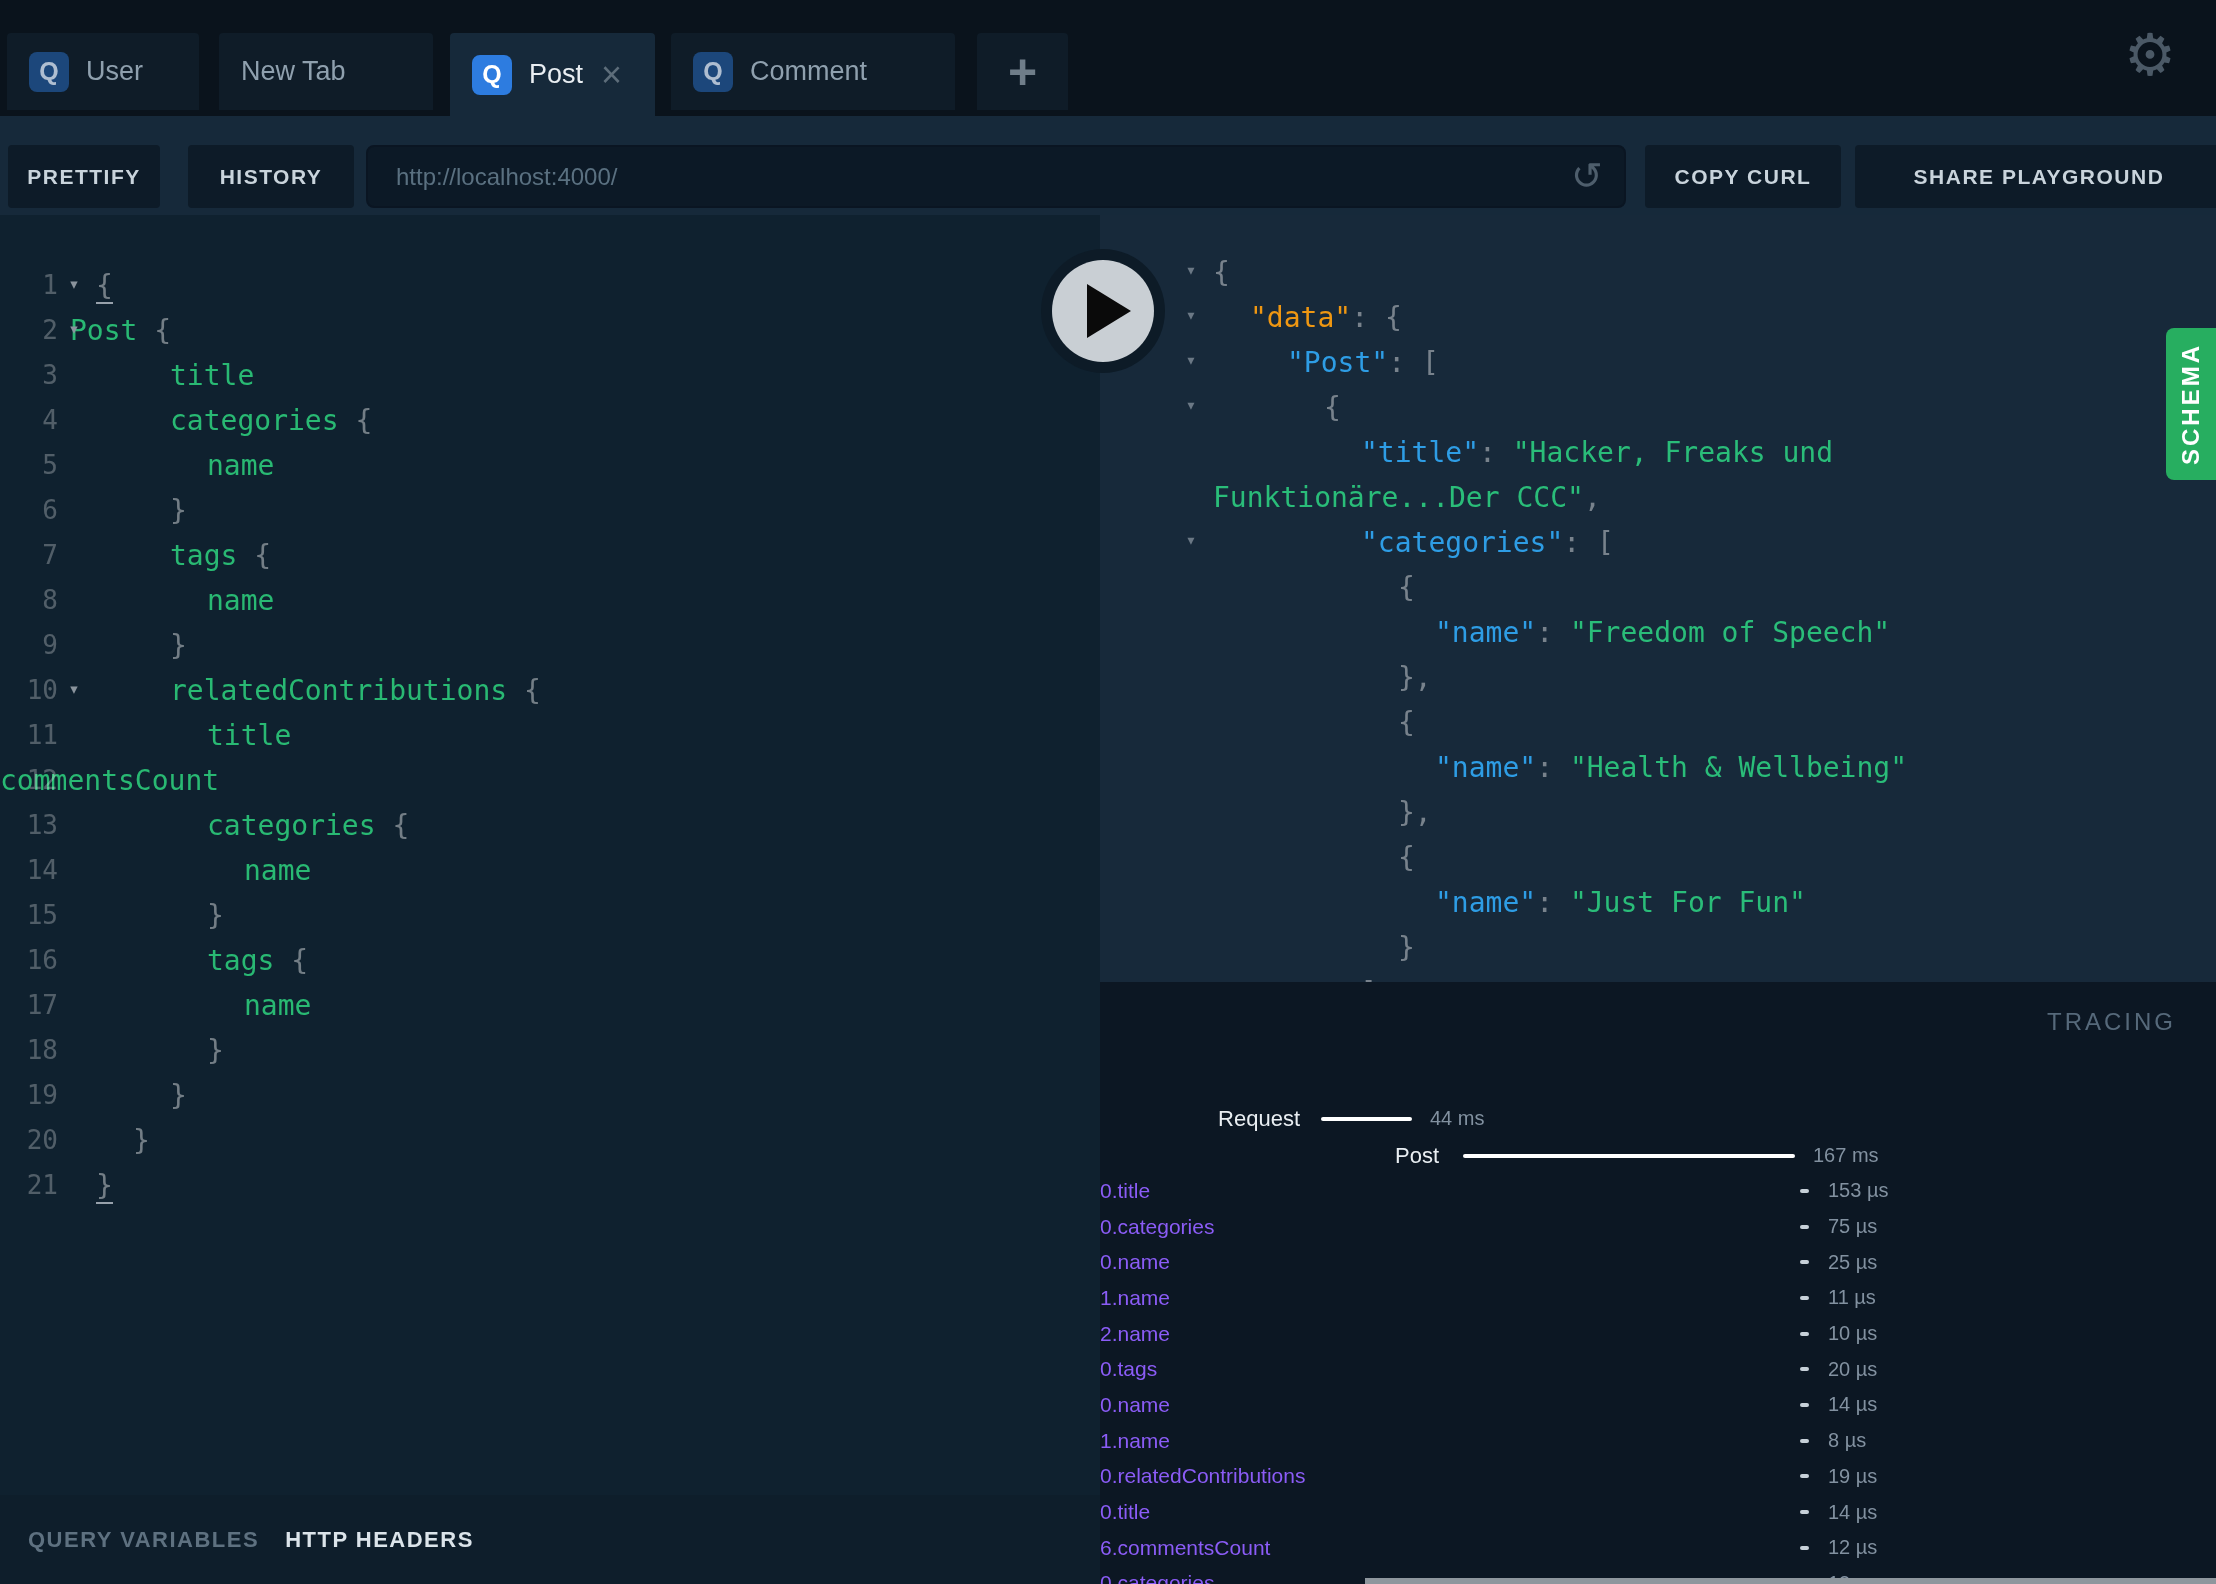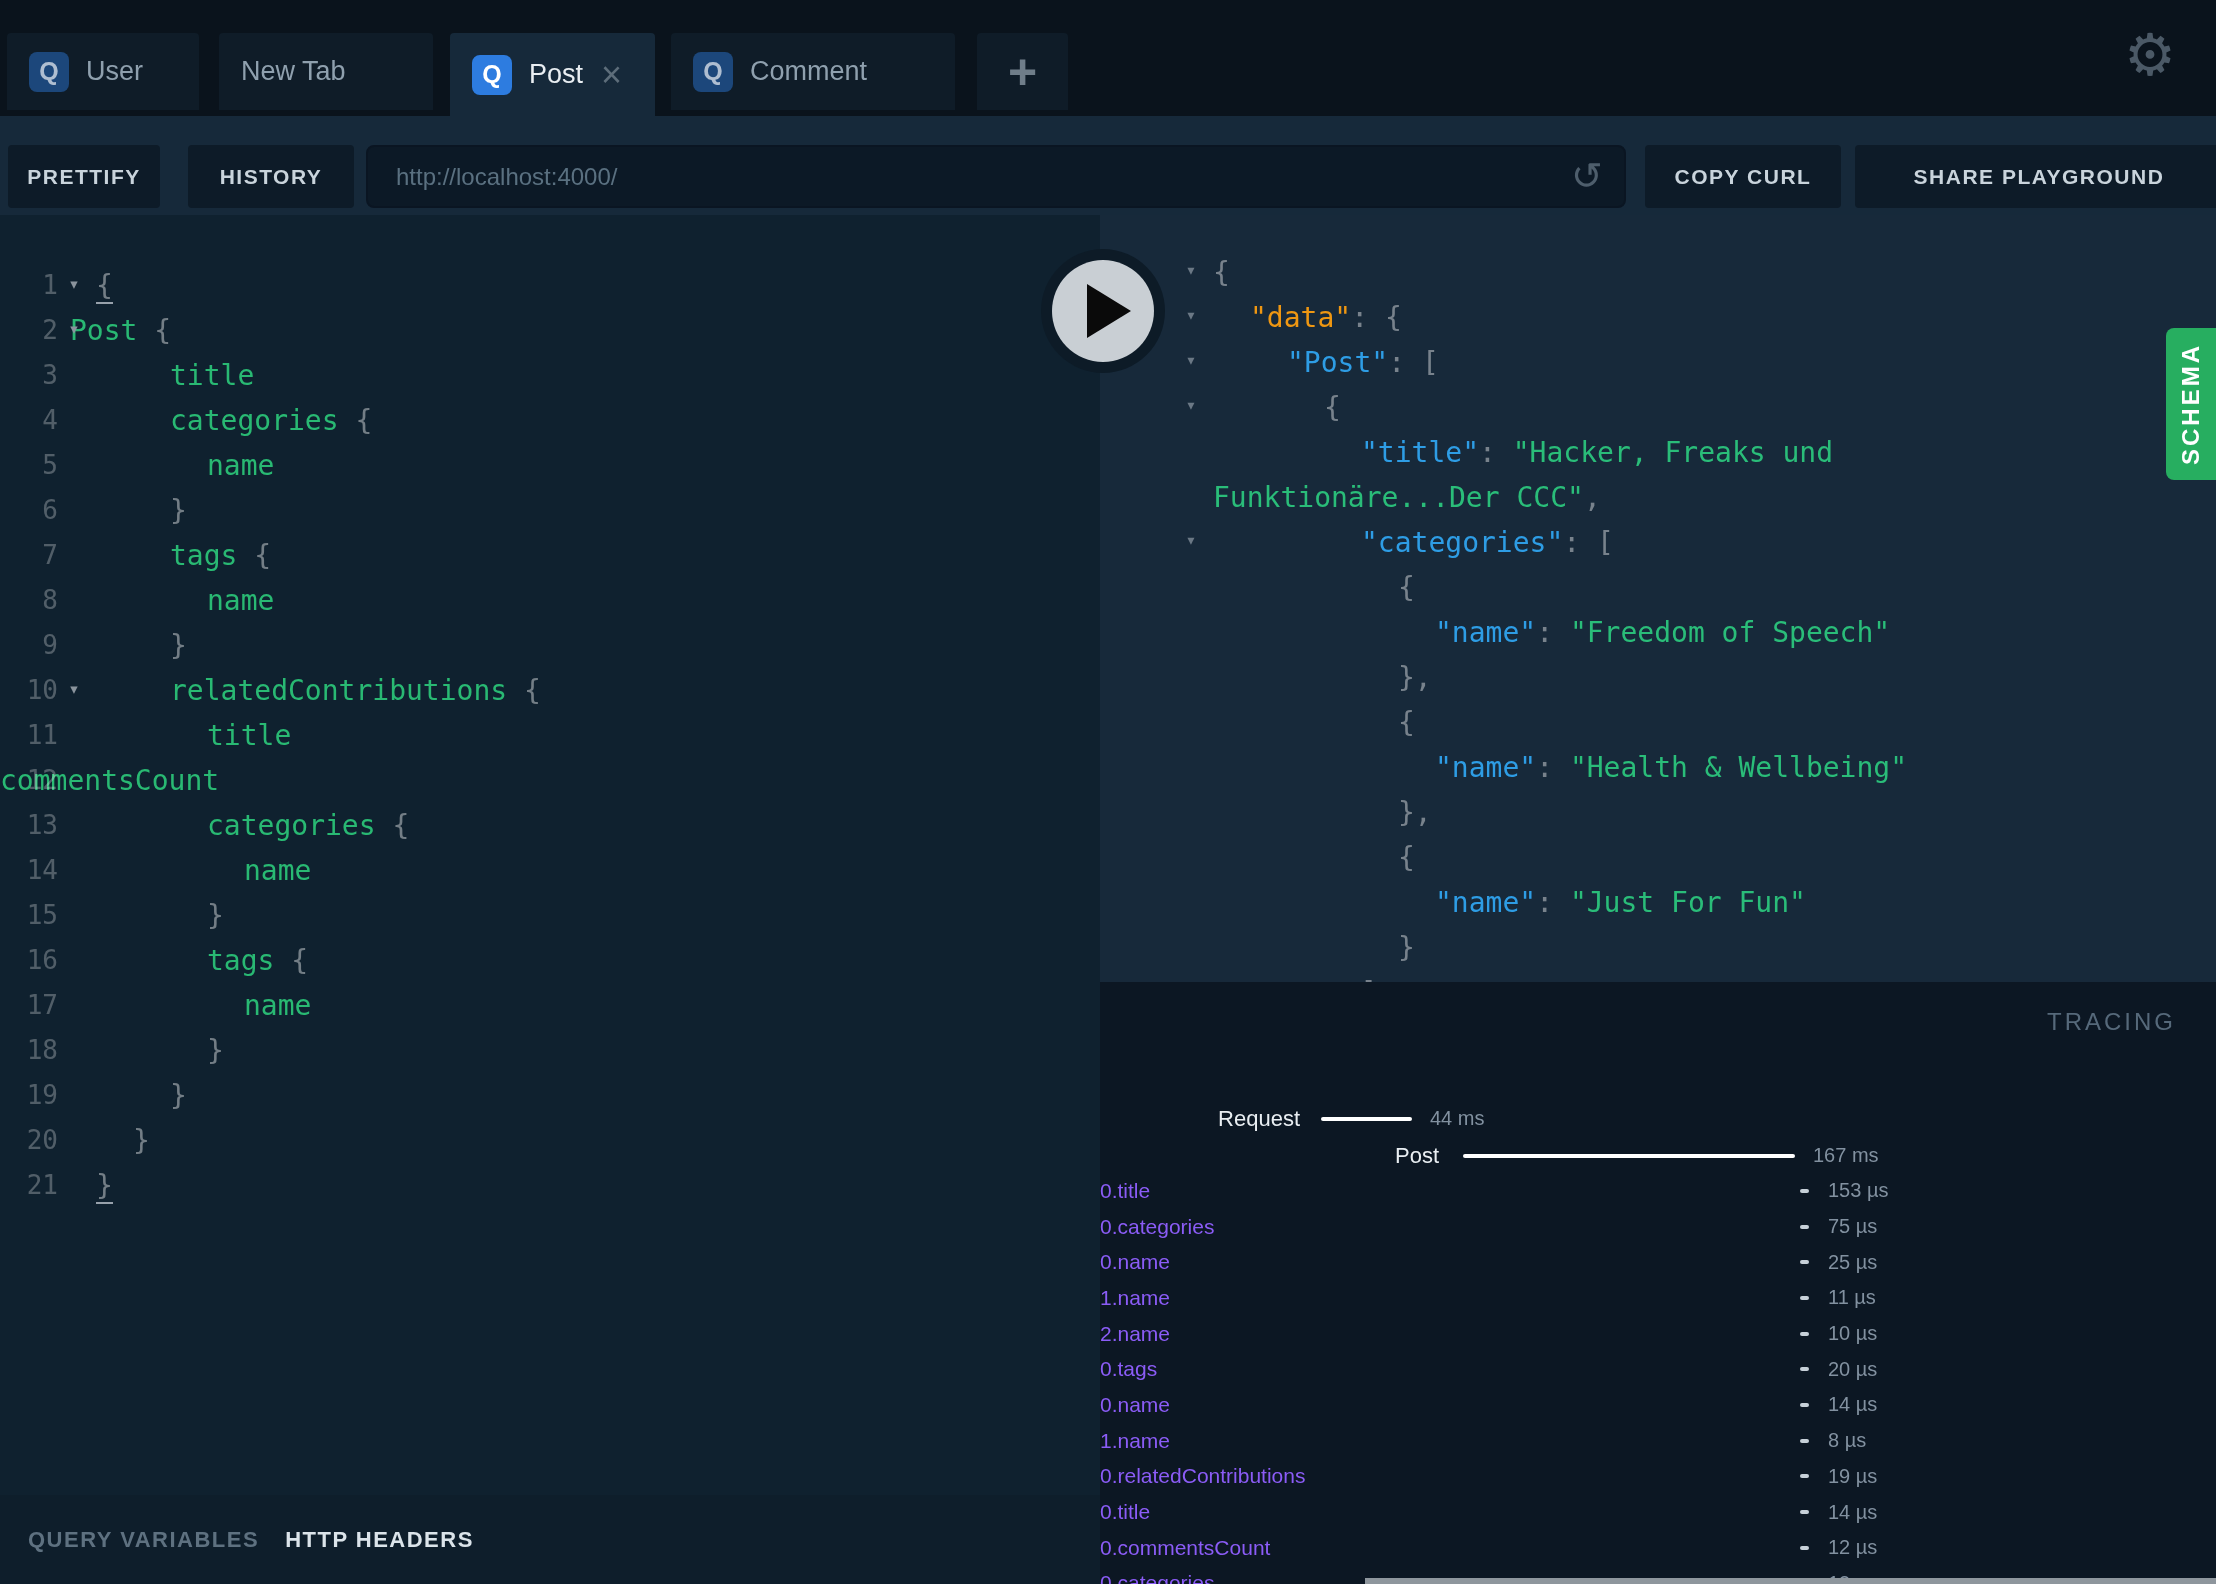--- a/index.html
+++ b/index.html
@@ -248,21 +248,21 @@
         <span class="t-name">0.relatedContributions</span>
         <span class="t-dash"></span>
         <span class="t-time">19 µs</span>
       </div>
       <div class="t-row">
         <span class="t-name">0.title</span>
         <span class="t-dash"></span>
         <span class="t-time">14 µs</span>
       </div>
       <div class="t-row">
-        <span class="t-name">0.commentsCount</span>
+        <span class="t-name">6.commentsCount</span>
         <span class="t-dash"></span>
         <span class="t-time">12 µs</span>
       </div>
       <div class="t-row">
         <span class="t-name">0.categories</span>
         <span class="t-dash"></span>
         <span class="t-time">13 µs</span>
       </div>
     </div>
   <div class="h-scrollbar"></div>

